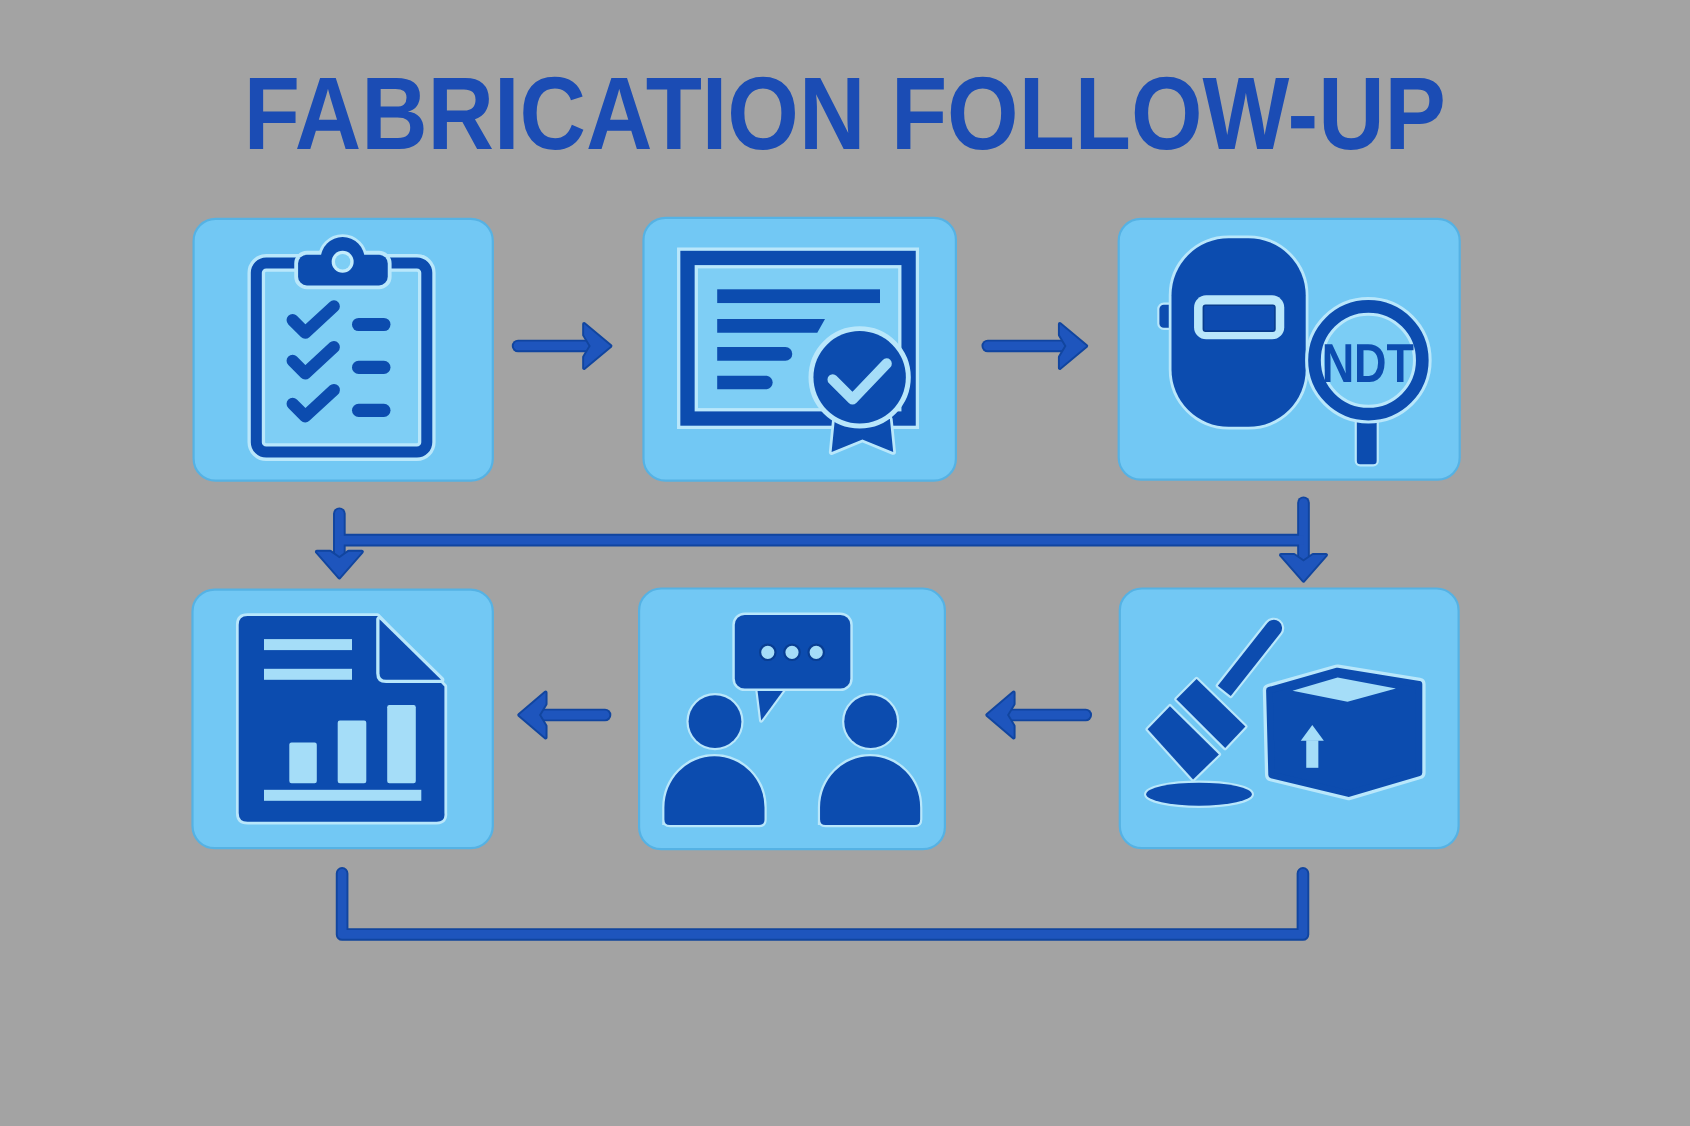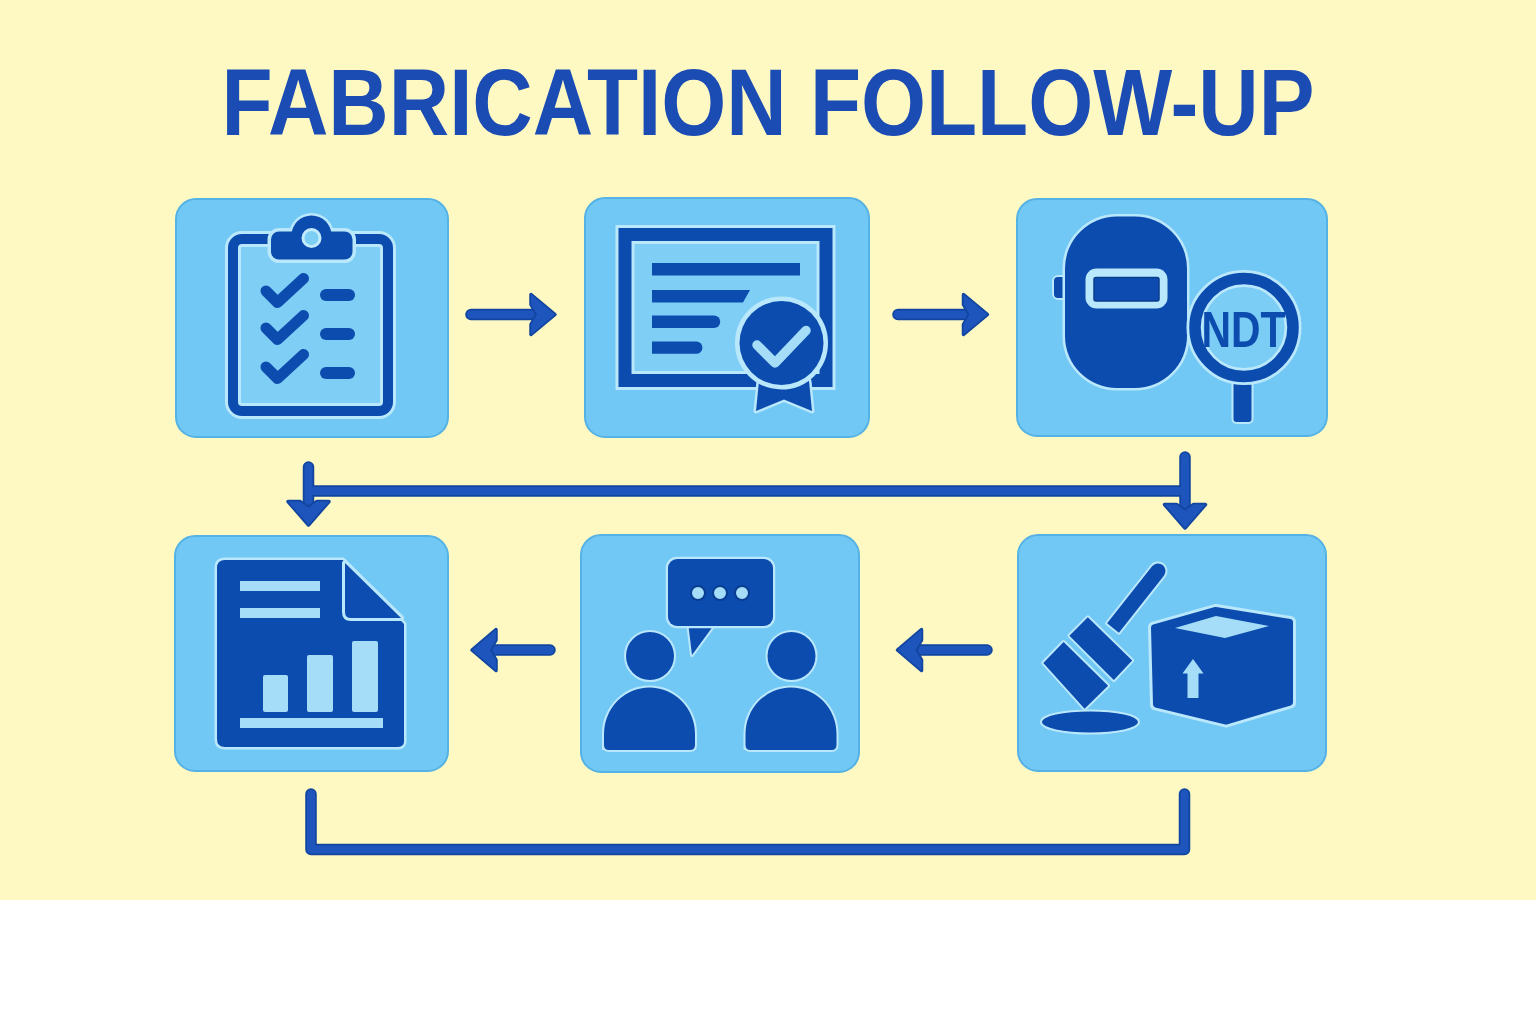--- a/index.html
+++ b/index.html
@@ -1,16 +1,16 @@
 <!DOCTYPE html>
 <html><head>
 <meta charset="utf-8">
 <style>
   html,body{margin:0;padding:0;background:#ffffff;}
-  #page{position:relative;width:1536px;height:900px;background:#fef9c3;overflow:hidden;}
+  #page{position:relative;width:1536px;height:1024px;background:#a3a3a3;overflow:hidden;}
   svg{position:absolute;left:0;top:0;}
 </style>
 </head>
 <body>
 <div id="page">
 <svg width="1536" height="1024" viewBox="0 0 1536 1024">
 
   <text x="768" y="135" text-anchor="middle" font-family="Liberation Sans, sans-serif" font-weight="bold" font-size="94" fill="#1b4cb4" textLength="1093" lengthAdjust="spacingAndGlyphs">FABRICATION FOLLOW-UP</text>
 
   <g fill="#72c8f4" stroke="#55b2e4" stroke-width="2">

